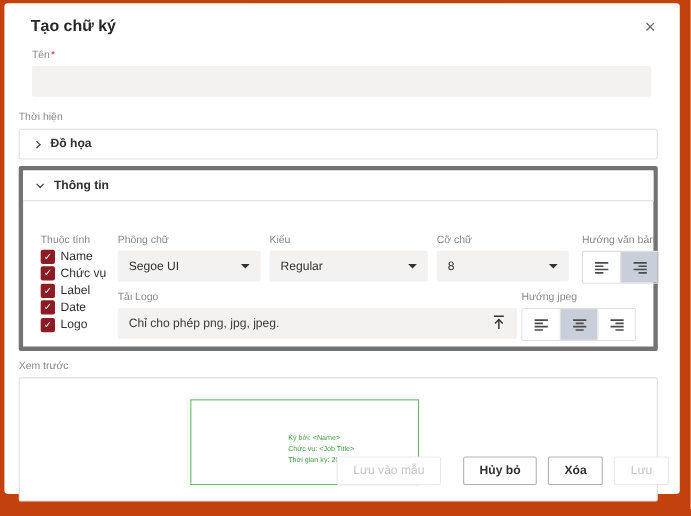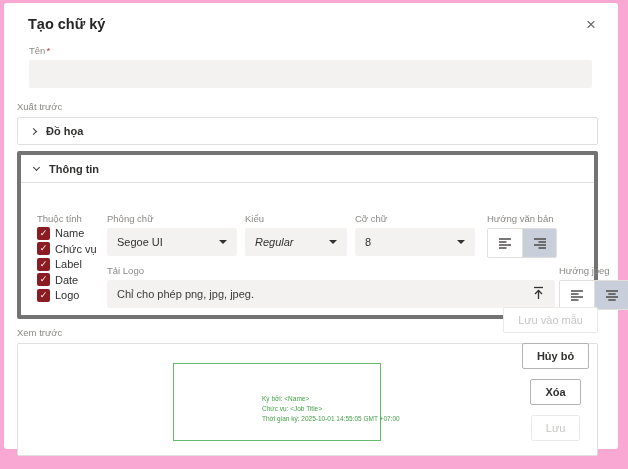--- a/index.html
+++ b/index.html
@@ -1,18 +1,18 @@
 <!DOCTYPE html>
 <html><head>
 <meta charset="utf-8">
 <style>
   * { margin:0; padding:0; box-sizing:border-box; }
   html,body { width:628px; height:469px; }
   body { font-family:"Liberation Sans",sans-serif; }
-  .stage { position:relative; width:628px; height:469px; background:#f9a8d4; overflow:hidden; }
+  .stage { position:relative; width:628px; height:469px; background:#c2410c; overflow:hidden; }
   .dialog { position:absolute; left:4px; top:3px; width:614px; height:446px; background:#ffffff; border-radius:3px; }
 
   
   .dlg-header { display:flex; justify-content:space-between; align-items:flex-start; padding:13px 18px 0 24px; }
   .dlg-title { font-size:14.5px; font-weight:700; color:#262626; }
   .close-btn { background:none; border:none; font-size:17px; line-height:17px; color:#6d6a67; cursor:pointer; padding:0 4px; }
 
   
   .field-label { font-size:9.5px; color:#8a8886; }
   .req { color:#d13438; margin-left:1px; }
@@ -42,39 +42,39 @@
   .checkbox { width:13px; height:13px; background:#8c1c24; border-radius:2px; display:flex; align-items:center; justify-content:center; flex-shrink:0; }
   .checkbox .tick { color:#fff; font-size:9px; line-height:9px; }
 
   .controls { flex:1; }
   .ctrl-row { display:flex; }
   .ctrl-row + .ctrl-row { margin-top:7px; }
   .ctrl { margin-right:8px; }
   .ctrl .field-label { margin-bottom:4px; }
   .dropdown { height:28px; background:#f3f2f1; border-radius:2px; display:flex; align-items:center; justify-content:space-between; padding:0 10px; font-size:11px; color:#323130; cursor:pointer; }
   .dd-font { width:130px; }
-  .dd-style { width:102px;font-style:italic; }
+  .dd-style { width:144px; }
   .dd-size { width:120px; margin-right:0; }
   .caret { width:0; height:0; border-left:4px solid transparent; border-right:4px solid transparent; border-top:4.5px solid #323130; }
 
-  .upload-field { width:448px; height:28px; background:#f3f2f1; border-radius:2px; display:flex; align-items:center; justify-content:space-between; padding:0 10px; font-size:11px; color:#3b3a39; cursor:pointer; }
+  .upload-field { width:363px; height:28px; background:#f3f2f1; border-radius:2px; display:flex; align-items:center; justify-content:space-between; padding:0 10px; font-size:11px; color:#3b3a39; cursor:pointer; }
 
   .toggle-group { display:flex; border:1px solid #e1dfdd; border-radius:2px; overflow:hidden; }
   .toggle { width:34px; height:28px; background:#fff; border:none; display:flex; align-items:center; justify-content:center; cursor:pointer; padding:0; }
   .toggle + .toggle { border-left:1px solid #e1dfdd; }
   .toggle.selected { background:#c9cfda; }
 
   
   .preview-section { margin:8px 20px 0 13px; }
   .preview-box { margin-top:5px; border:1px solid #e1dfdd; border-radius:2px; height:113px; position:relative; background:#fff; }
   .sig-box { position:absolute; left:155px; top:19px; width:208px; height:78px; border:1px solid #66bb6a; }
   .sig-lines { position:absolute; left:88px; top:30px; font-size:6.5px; line-height:10px; color:#43a047; white-space:nowrap; }
 
   
-  .footer { position:absolute; right:10px; bottom:8px; display:flex; align-items:center; gap:10px;flex-direction:column; }
+  .footer { position:absolute; right:10px; bottom:8px; display:flex; align-items:center; gap:10px; }
   .btn { height:26px; padding:0 14px; background:#fff; border:1px solid #b3b3b3; border-radius:2px; font-size:11px; font-weight:700; color:#323130; cursor:pointer; font-family:"Liberation Sans",sans-serif; }
   .btn.disabled { border-color:#ebe9e7; color:#c8c6c4; font-weight:400; cursor:default; }
   .btn.first { margin-right:10px; }
 
   .align-icon { display:block; }
 </style>
 </head>
 <body>
 
 <div class="stage">
@@ -84,21 +84,21 @@
       <div class="dlg-title">Tạo chữ ký</div>
       <button class="close-btn">×</button>
     </div>
 
     <div class="name-section">
       <div class="field-label"><span>Tên</span><span class="req">*</span></div>
       <input class="text-input" type="text" value="" style="">
     </div>
 
     <div class="appear-section">
-      <div class="section-label">Xuất trước</div>
+      <div class="section-label">Thời hiện</div>
 
       <div class="accordion acc-standalone">
         <span class="chev chev-right"></span>
         <span class="acc-label">Đồ họa</span>
       </div>
 
       <div class="accordion-box">
         <div class="accordion">
           <span class="chev chev-down"></span>
           <span class="acc-label">Thông tin</span>

